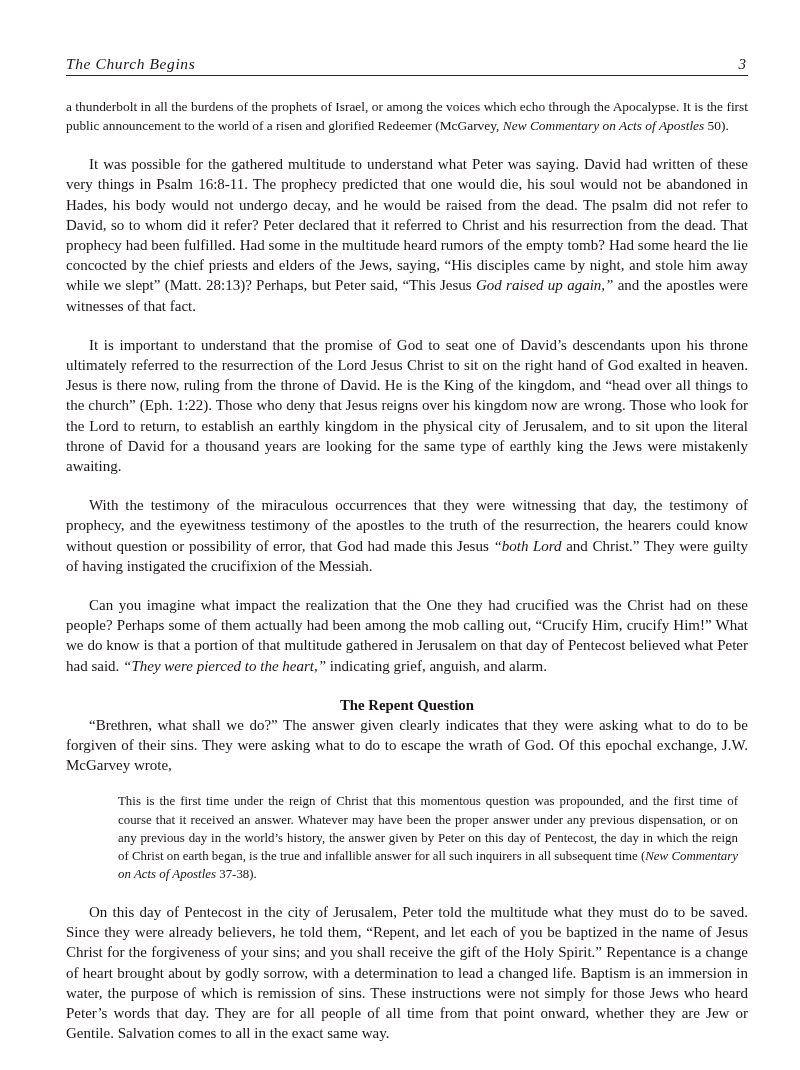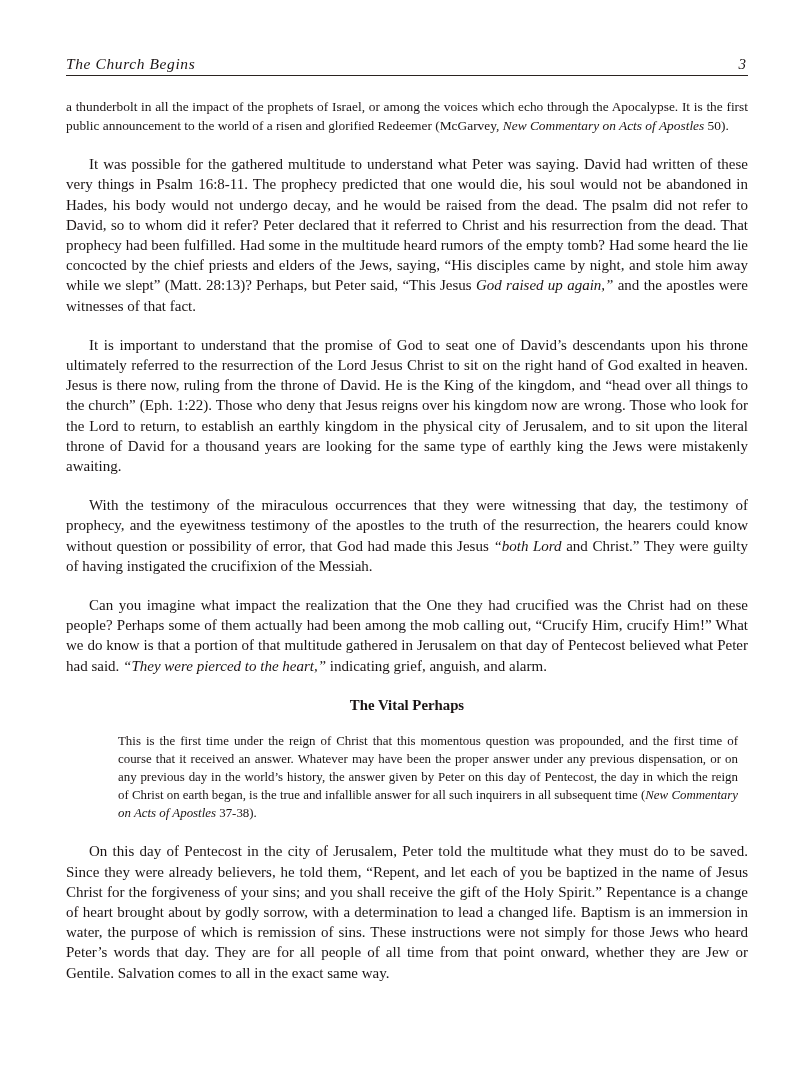--- a/index.html
+++ b/index.html
@@ -115,33 +115,34 @@
 <div class="page">
   <div class="content">
 
     <div class="runhead">
       <span class="runhead-title">The Church Begins</span>
       <span class="runhead-page">3</span>
       <div class="runhead-rule"></div>
     </div>
 
     <div class="opening">
-      <p><span>a thunderbolt in all the impact of the prophets of Israel, or among the voices which echo through the Apocalypse. It is the first public announcement to the world of a risen and glorified Redeemer (McGarvey, </span><i>New Commentary on Acts of Apostles</i><span> 50).</span></p>
+      <p><span>a thunderbolt in all the burdens of the prophets of Israel, or among the voices which echo through the Apocalypse. It is the first public announcement to the world of a risen and glorified Redeemer (McGarvey, </span><i>New Commentary on Acts of Apostles</i><span> 50).</span></p>
     </div>
 
     <p class="indent space-before"><span>It was possible for the gathered multitude to understand what Peter was saying. David had written of these very things in Psalm 16:8-11. The prophecy predicted that one would die, his soul would not be abandoned in Hades, his body would not undergo decay, and he would be raised from the dead. The psalm did not refer to David, so to whom did it refer? Peter declared that it referred to Christ and his resurrection from the dead. That prophecy had been fulfilled. Had some in the multitude heard rumors of the empty tomb? Had some heard the lie concocted by the chief priests and elders of the Jews, saying, “His disciples came by night, and stole him away while we slept” (Matt. 28:13)? Perhaps, but Peter said, “This Jesus </span><i>God raised up again,”</i><span> and the apostles were witnesses of that fact.</span></p>
 
     <p class="indent space-before">It is important to understand that the promise of God to seat one of David’s descendants upon his throne ultimately referred to the resurrection of the Lord Jesus Christ to sit on the right hand of God exalted in heaven. Jesus is there now, ruling from the throne of David. He is the King of the kingdom, and “head over all things to the church” (Eph. 1:22). Those who deny that Jesus reigns over his kingdom now are wrong. Those who look for the Lord to return, to establish an earthly kingdom in the physical city of Jerusalem, and to sit upon the literal throne of David for a thousand years are looking for the same type of earthly king the Jews were mistakenly awaiting.</p>
 
     <p class="indent space-before"><span>With the testimony of the miraculous occurrences that they were witnessing that day, the testimony of prophecy, and the eyewitness testimony of the apostles to the truth of the resurrection, the hearers could know without question or possibility of error, that God had made this Jesus </span><i>“both Lord</i><span> and Christ.” They were guilty of having instigated the crucifixion of the Messiah.</span></p>
 
     <p class="indent space-before"><span>Can you imagine what impact the realization that the One they had crucified was the Christ had on these people? Perhaps some of them actually had been among the mob calling out, “Crucify Him, crucify Him!” What we do know is that a portion of that multitude gathered in Jerusalem on that day of Pentecost believed what Peter had said. </span><i>“They were pierced to the heart,”</i><span> indicating grief, anguish, and alarm.</span></p>
 
-    <div class="heading">The Vital Perhaps</div>
+    <div class="heading">The Repent Question</div>
 
+    <p class="indent">“Brethren, what shall we do?” The answer given clearly indicates that they were asking what to do to be forgiven of their sins. They were asking what to do to escape the wrath of God. Of this epochal exchange, J.W. McGarvey wrote,</p>
 
     <div class="blockquote">
       <p><span>This is the first time under the reign of Christ that this momentous question was propounded, and the first time of course that it received an answer. Whatever may have been the proper answer under any previous dispensation, or on any previous day in the world’s history, the answer given by Peter on this day of Pentecost, the day in which the reign of Christ on earth began, is the true and infallible answer for all such inquirers in all subsequent time (</span><i>New Commentary on Acts of Apostles</i><span> 37-38).</span></p>
     </div>
 
     <p class="indent space-before">On this day of Pentecost in the city of Jerusalem, Peter told the multitude what they must do to be saved. Since they were already believers, he told them, “Repent, and let each of you be baptized in the name of Jesus Christ for the forgiveness of your sins; and you shall receive the gift of the Holy Spirit.” Repentance is a change of heart brought about by godly sorrow, with a determination to lead a changed life. Baptism is an immersion in water, the purpose of which is remission of sins. These instructions were not simply for those Jews who heard Peter’s words that day. They are for all people of all time from that point onward, whether they are Jew or Gentile. Salvation comes to all in the exact same way.</p>
 
 
   </div>
 </div>

